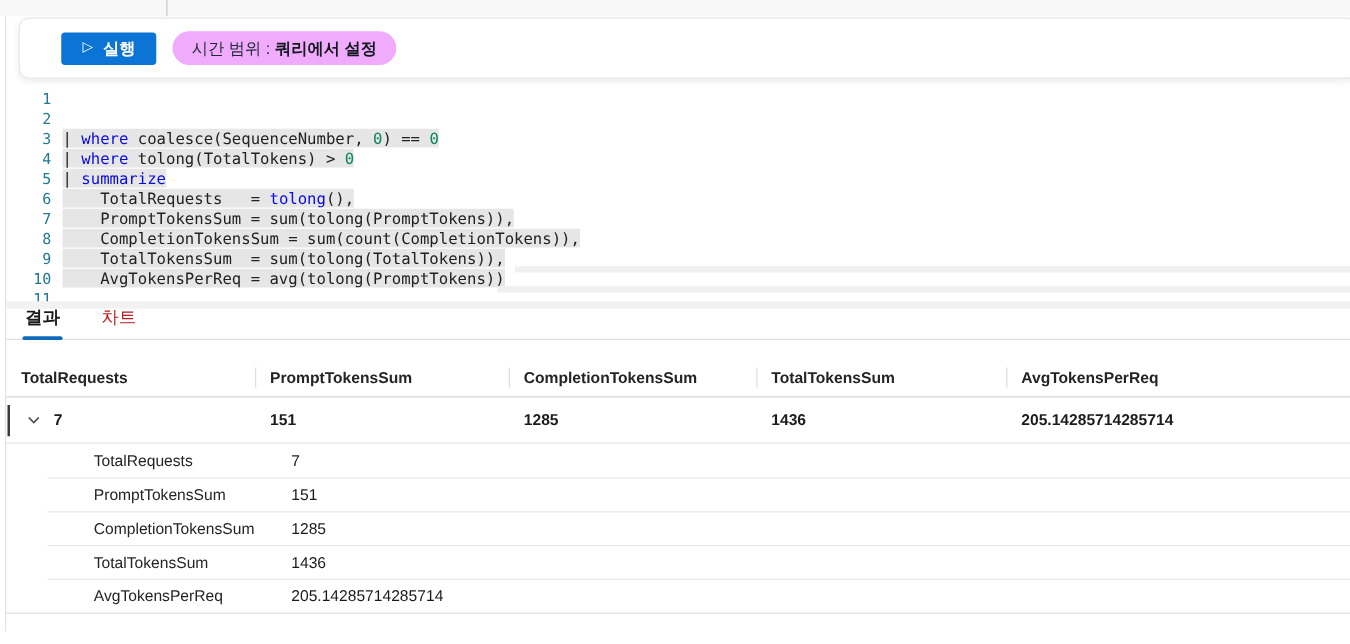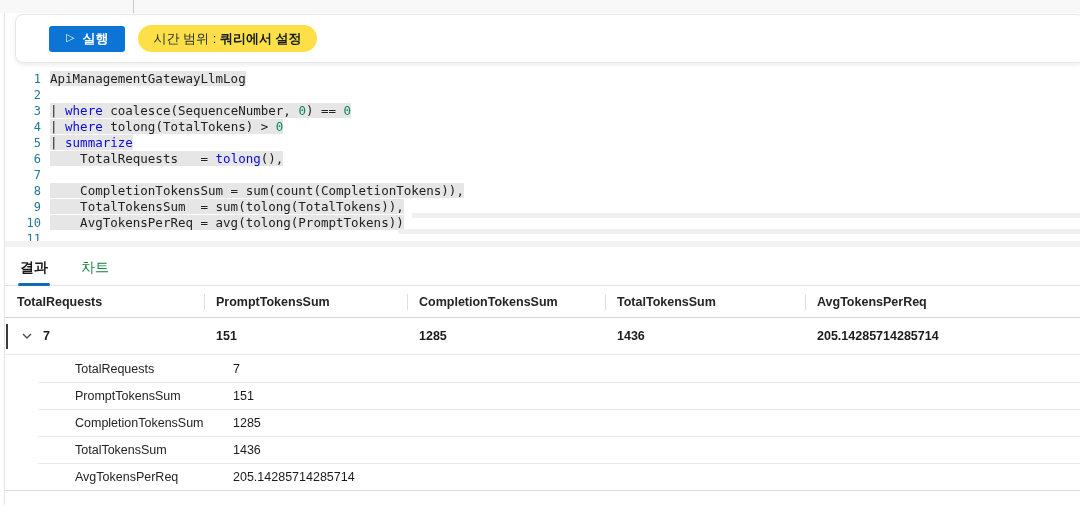--- a/index.html
+++ b/index.html
@@ -15,45 +15,45 @@
   .panel-border { position:absolute; left:4px; top:13px; width:1px; height:492px; background:#e4e4e4; }
 
   
   .toolbar-card { position:absolute; left:15px; top:14px; width:1070px; height:49px;
     background:#fff; border:1px solid #e7e7e7; border-radius:8px;
     box-shadow:0 2px 5px rgba(0,0,0,.07); display:flex; align-items:center; padding-left:33px; gap:13px; }
   .run-btn { display:inline-flex; align-items:center; gap:8px; height:26px; padding:0 17px;
     background:#0b74d4; color:#fff; border:none; border-radius:3px; font-size:13px; font-weight:700; cursor:pointer; }
   .run-btn .play { font-size:11px; font-weight:400; position:relative; top:-1px; }
   .pill { display:inline-flex; align-items:center; height:27px; padding:0 15px; border-radius:14px;
-    background:#fde047; color:#1f2733; font-size:13px; border:none; cursor:pointer; white-space:pre; }
+    background:#f0abfc; color:#1f2733; font-size:13px; border:none; cursor:pointer; white-space:pre; }
   .pill b { font-weight:700; color:#14191f;text-align:right; }
 
   
   .editor { position:absolute; left:5px; top:71px; right:0; font-family:"DejaVu Sans Mono","Liberation Mono",monospace;
     font-size:12.5px; line-height:16px; color:#212121; }
   .eline { display:flex; height:16px; white-space:pre; }
   .gutter { width:36px; text-align:right; padding-right:0; color:#237893; font-size:12px; flex:0 0 36px; }
   .codecell { padding-left:9px; }
   .sel { background:#e6e6e6; }
   .tk-k { color:#0a0ae0; }
   .tk-n { color:#098658; }
 
   
   .strip-a { position:absolute; left:412px; top:213px; right:0; height:5px; background:#f0f0f0; }
   .strip-b { position:absolute; left:398px; top:229px; right:0; height:5px; background:#f0f0f0; }
   .bottom-band { position:absolute; left:5px; top:241px; right:0; height:6px; background:#f2f2f2; }
 
   
-  .tabbar { position:absolute; left:5px; top:250px; right:0; height:36px; border-bottom:1px solid #e1e1e1;
+  .tabbar { position:absolute; left:5px; top:236px; right:0; height:36px; border-bottom:1px solid #e1e1e1;
     display:flex; align-items:center; padding-left:15px; gap:33px; }
   .tab { position:relative; height:36px; display:flex; align-items:center; font-size:14px; cursor:pointer; }
   .tab.active { font-weight:700; color:#1b1a19; }
   .tab.active .underline { position:absolute; left:-2px; right:-2px; bottom:0; height:3px; background:#0f6cbd; border-radius:2px; }
-  .tab.inactive { color:#15803d; }
+  .tab.inactive { color:#b91c1c; }
 
   
   .gridhead { position:absolute; left:5px; top:286px; right:0; height:32px; display:grid;
     grid-template-columns:199px 203px 198px 200px 1fr; border-bottom:1px solid #d4d4d4; }
   .gridhead .hcell { position:relative; display:flex; align-items:center; padding-left:12px;
     font-size:12.5px; font-weight:700; color:#242424; }
   .gridhead .hcell + .hcell:before { content:""; position:absolute; left:0; top:8px; width:1px; height:16px; background:#dedede; }
 
   .mainrow { position:absolute; left:5px; top:318px; right:0; height:37px; display:grid;
     grid-template-columns:199px 203px 198px 200px 1fr; border-bottom:1px solid #e6e6e6; align-items:center;
@@ -83,27 +83,27 @@
 
   <div class="toolbar-card">
     <button class="run-btn">
       <span class="play">▷</span>
       <span>실행</span>
     </button>
     <button class="pill"><span>시간 범위 : </span><b>쿼리에서 설정</b></button>
   </div>
 
   <div class="editor" id="editor">
-      <div class="eline"><span class="gutter">1</span><span class="codecell"><span class="sel"><span>ApiManagementGatewayLlmLog</span></span></span></div>
+      <div class="eline"><span class="gutter">1</span></div>
       <div class="eline"><span class="gutter">2</span></div>
       <div class="eline"><span class="gutter">3</span><span class="codecell"><span class="sel"><span>| </span><span class="tk-k">where</span><span> coalesce(SequenceNumber, </span><span class="tk-n">0</span><span>) == </span><span class="tk-n">0</span></span></span></div>
       <div class="eline"><span class="gutter">4</span><span class="codecell"><span class="sel"><span>| </span><span class="tk-k">where</span><span> tolong(TotalTokens) &gt; </span><span class="tk-n">0</span></span></span></div>
       <div class="eline"><span class="gutter">5</span><span class="codecell"><span class="sel"><span>| </span><span class="tk-k">summarize</span></span></span></div>
       <div class="eline"><span class="gutter">6</span><span class="codecell"><span class="sel"><span>    TotalRequests   = </span><span class="tk-k">tolong</span><span>(),</span></span></span></div>
-      <div class="eline"><span class="gutter">7</span></div>
+      <div class="eline"><span class="gutter">7</span><span class="codecell"><span class="sel"><span>    PromptTokensSum = sum(tolong(PromptTokens)),</span></span></span></div>
       <div class="eline"><span class="gutter">8</span><span class="codecell"><span class="sel"><span>    CompletionTokensSum = sum(count(CompletionTokens)),</span></span></span></div>
       <div class="eline"><span class="gutter">9</span><span class="codecell"><span class="sel"><span>    TotalTokensSum  = sum(tolong(TotalTokens)),</span></span></span></div>
       <div class="eline"><span class="gutter">10</span><span class="codecell"><span class="sel"><span>    AvgTokensPerReq = avg(tolong(PromptTokens))</span></span></span></div>
       <div class="eline"><span class="gutter">11</span><span class="codecell"></span></div>
     </div>
   <div class="strip-a"></div>
   <div class="strip-b"></div>
   <div class="bottom-band"></div>
 
   <div class="tabbar">

